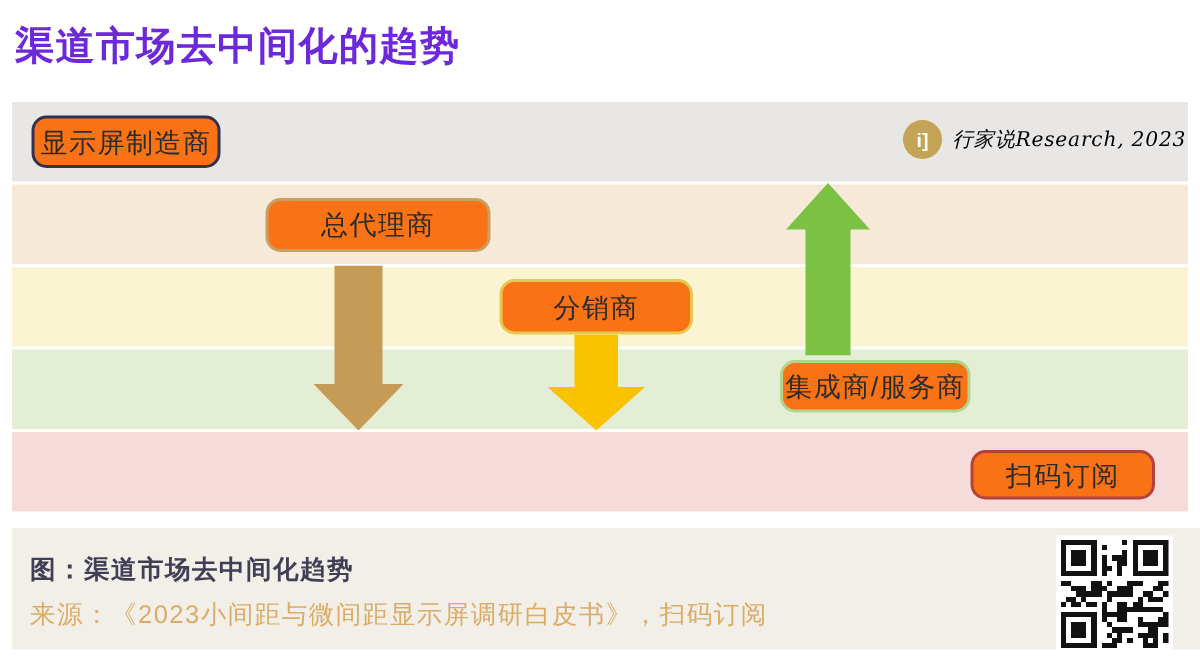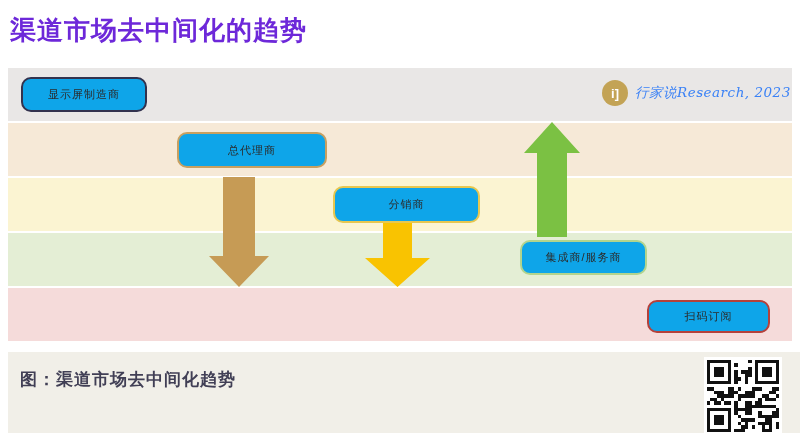--- a/index.html
+++ b/index.html
@@ -13,27 +13,27 @@
   }
   
   .band{position:absolute;left:8px;width:784px;height:53px;}
   .band-1{top:68px}
   .band-2{top:123px}
   .band-3{top:178px}
   .band-4{top:233px}
   .band-5{top:288px}
   
   .node{
-    position:absolute;background:#0ea5e9;border:2px solid #999;border-radius:10px;
+    position:absolute;background:#f97316;border:2px solid #999;border-radius:10px;
     display:flex;align-items:center;justify-content:center;
-    font-size:11px;color:#2b2b2b;letter-spacing:1px;box-sizing:border-box;
+    font-size:18px;color:#2b2b2b;letter-spacing:1px;box-sizing:border-box;
   }
   .node-1{left:21px;top:77px;width:126px;height:35px;border-width:2.5px;}
   .node-2{left:177px;top:132px;width:150px;height:36px;}
-  .node-3{left:333px;top:186px;width:147px;height:37px;}
+  .node-3{left:333px;top:186px;width:129px;height:37px;}
   .node-4{left:488px;top:240px;width:127px;height:35px;}
   .node-5{left:647px;top:300px;width:123px;height:33px;border-width:2.5px;}
   
   .arrow{position:absolute;display:block;}
   .arrow-brown{left:209px;top:177px;}
   .arrow-yellow{left:365px;top:223px;}
   .arrow-green{left:524px;top:122px;}
   
   .watermark{
     position:absolute;left:602px;top:80px;display:flex;align-items:center;gap:7px;
@@ -104,26 +104,27 @@
       <polygon points="18,0 47,0 47,35 65,35 32.5,64 0,35 18,35" fill="#f9c301"></polygon>
     </svg>
     <svg class="arrow arrow-green" width="56" height="115" viewBox="0 0 56 115">
       <polygon points="28,0 56,31 43,31 43,115 13,115 13,31 0,31" fill="#7bc143"></polygon>
     </svg>
 
     <div class="watermark">
       <span class="logo-circle" style="background-color: rgb(195, 163, 85);">
           <i>i]</i>
         </span>
-      <span class="logo-text" style="color: #3b82f6; font-style: italic;">行家说Research, 2023</span>
+      <span class="logo-text" style="color: #000000; font-style: italic;">行家说Research, 2023</span>
     </div>
   </div>
 
   <div class="caption">
     <div class="cap-line1" style="color: rgb(65, 63, 85);">图：渠道市场去中间化趋势</div>
+    <div class="cap-line2" style="color: rgb(220, 171, 102);">来源：《2023小间距与微间距显示屏调研白皮书》，扫码订阅</div>
     <svg class="qr" id="qr" viewBox="0 0 21 21">
         <rect x="0" y="0" width="7" height="7" fill="#111"></rect>
         <rect x="1" y="1" width="5" height="5" fill="#fff"></rect>
         <rect x="2" y="2" width="3" height="3" fill="#111"></rect>
         <rect x="14" y="0" width="7" height="7" fill="#111"></rect>
         <rect x="15" y="1" width="5" height="5" fill="#fff"></rect>
         <rect x="16" y="2" width="3" height="3" fill="#111"></rect>
         <rect x="0" y="14" width="7" height="7" fill="#111"></rect>
         <rect x="1" y="15" width="5" height="5" fill="#fff"></rect>
         <rect x="2" y="16" width="3" height="3" fill="#111"></rect>

